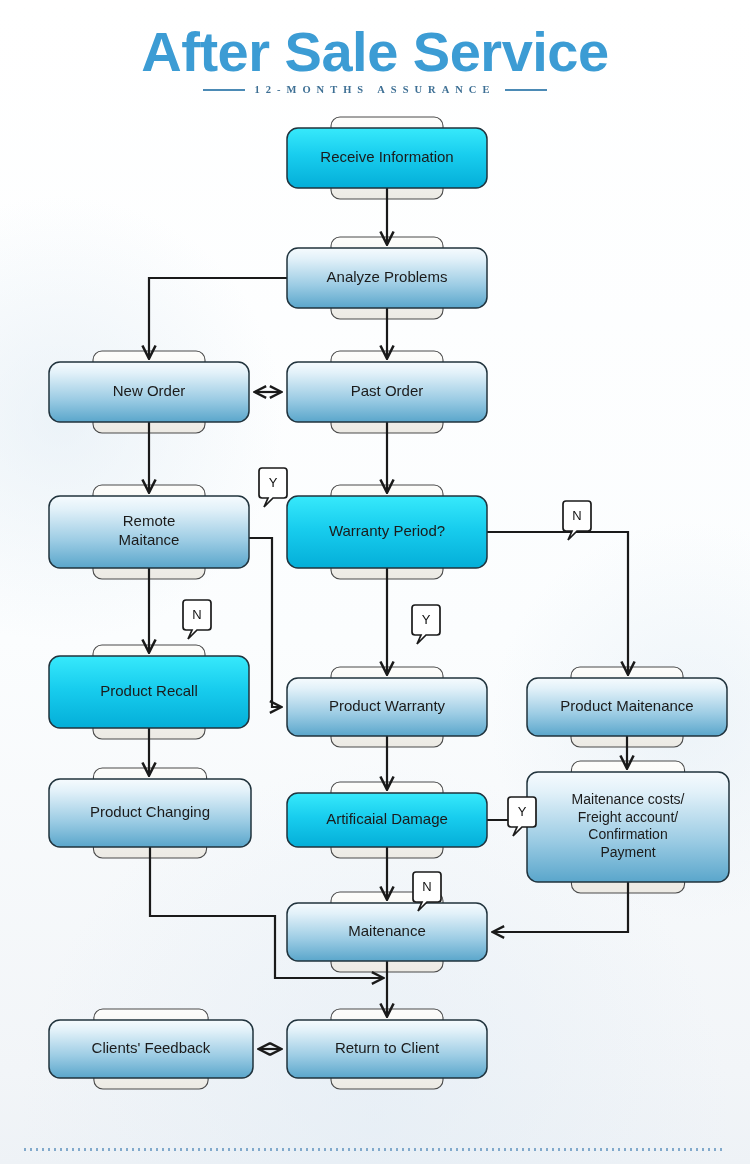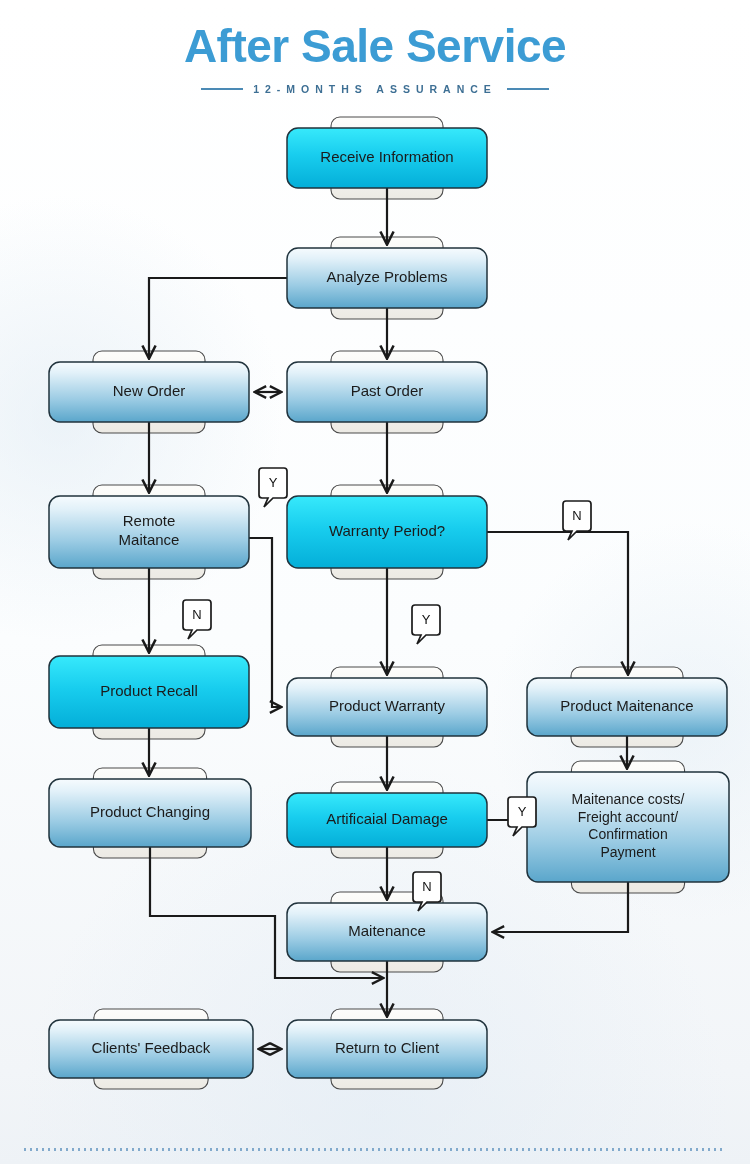--- a/index.html
+++ b/index.html
@@ -27,32 +27,33 @@
   
   .header {
     position: absolute;
     top: 0; left: 0;
     width: 750px;
     text-align: center;
   }
   .title {
     margin: 0;
     padding-top: 20px;
-    font-size: 46px;
+    font-size: 56px;
     font-weight: bold;
     letter-spacing: -0.5px;
     color: #3c9cd4;
     line-height: 1.15;
   }
   .subwrap {
     display: flex;
     align-items: center;
     justify-content: center;
     gap: 10px;
-    margin-top: 10px;
+    margin-top: 0;
+    font-family: Liberation Serif, serif;
   }
   .subline {
     height: 2px;
     width: 42px;
     background: #4b8ab5;
     flex: none;
   }
   .subtitle {
     font-size: 10.5px;
     font-weight: bold;

